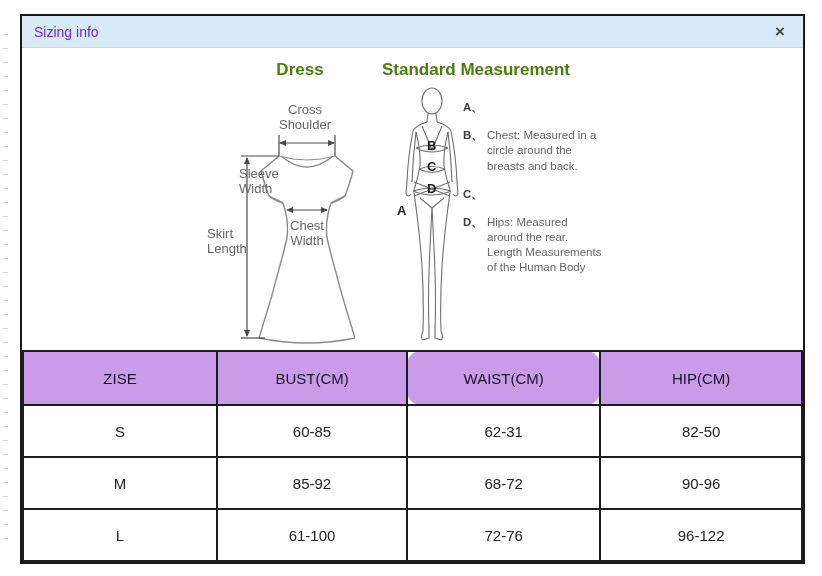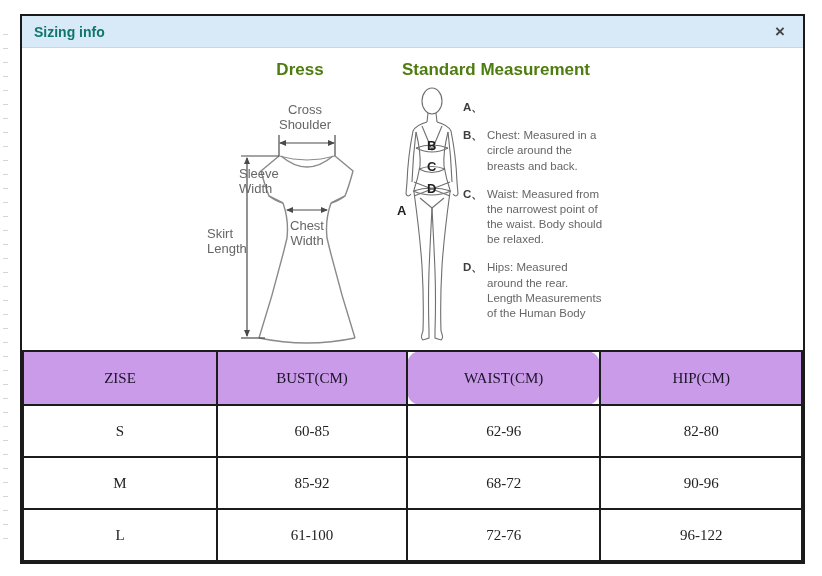--- a/index.html
+++ b/index.html
@@ -15,43 +15,43 @@
   .dialog{
     position:absolute;left:20px;top:14px;width:781px;height:546px;
     border:2px solid #1a1a1a;background:#fff;box-sizing:content-box;
   }
   .titlebar{
     position:absolute;left:0;top:0;width:100%;height:32px;
     background:#d8eaf8;border-bottom:1px solid #c3d9ea;
     display:flex;align-items:center;justify-content:space-between;
     box-sizing:border-box;padding:0 14px 0 12px;
   }
-  .titlebar .title{font-size:14px;font-weight:bold;color:#0f766e;}
+  .titlebar .title{font-size:14px;font-weight:normal;color:#6d28d9;}
   .close-btn{
     font-size:17px;font-weight:bold;color:#444;cursor:pointer;line-height:1;
     padding:2px 4px;user-select:none;
   }
   .section-title{
     position:absolute;top:44px;width:240px;text-align:center;
     font-size:17px;font-weight:bold;color:#4d7c0f;
   }
   .section-title.dress{left:158px;}
-  .section-title.standard{left:354px;}
+  .section-title.standard{left:334px;}
   .dress-svg{position:absolute;left:173px;top:82px;}
   .body-svg{position:absolute;left:374px;top:70px;}
   .notes{
     position:absolute;left:441px;top:84px;width:142px;
     display:flex;flex-direction:column;gap:13px;
   }
   .note-item{display:flex;font-size:11.5px;line-height:1.32;color:#666;}
   .note-letter{font-weight:bold;color:#3d3d3d;width:24px;flex:0 0 24px;}
   .size-table{
     position:absolute;left:0;bottom:0;width:100%;height:212px;
     border-collapse:collapse;table-layout:fixed;
-    font-family:Liberation Serif, serif;
+    font-family:Liberation Sans, sans-serif;
   }
   .size-table th,.size-table td{
     border:2px solid #1c1c1c;text-align:center;vertical-align:middle;
     font-size:15px;font-weight:normal;color:#1c1428;padding:0;
   }
   .size-table th{background:#c99be8;height:52px;}
   .size-table td{background:#ffffff;color:#222;}
   .col-size{width:24.9%;}.col-bust{width:24.4%;}.col-waist{width:24.8%;border-radius:14px;}.col-hip{width:25.9%;}
   svg text{font-family:"Liberation Sans", sans-serif;}
   .dim-label{fill:#666;font-size:13px;}
@@ -167,43 +167,42 @@
   <div class="notes">
     <div class="note-item">
       <span class="note-letter">A、</span>
     </div>
     <div class="note-item">
       <span class="note-letter">B、</span>
       <span>Chest: Measured in a circle around the breasts and back.</span>
     </div>
     <div class="note-item">
       <span class="note-letter">C、</span>
-      <span>Waist: Measured from the narrowest point of the waist. Body should be relaxed.</span>
     </div>
     <div class="note-item">
       <span class="note-letter">D、</span>
       <span>Hips: Measured around the rear. Length Measurements of the Human Body</span>
     </div>
   </div>
 
   <table class="size-table">
     <thead>
       <tr>
         <th class="col-size">ZISE</th>
         <th class="col-bust">BUST(CM)</th>
         <th class="col-waist">WAIST(CM)</th>
         <th class="col-hip">HIP(CM)</th>
       </tr>
     </thead>
     <tbody>
       <tr>
         <td>S</td>
         <td>60-85</td>
-        <td>62-96</td>
-        <td>82-80</td>
+        <td>62-31</td>
+        <td>82-50</td>
       </tr>
       <tr>
         <td>M</td>
         <td>85-92</td>
         <td>68-72</td>
         <td>90-96</td>
       </tr>
       <tr>
         <td>L</td>
         <td>61-100</td>

